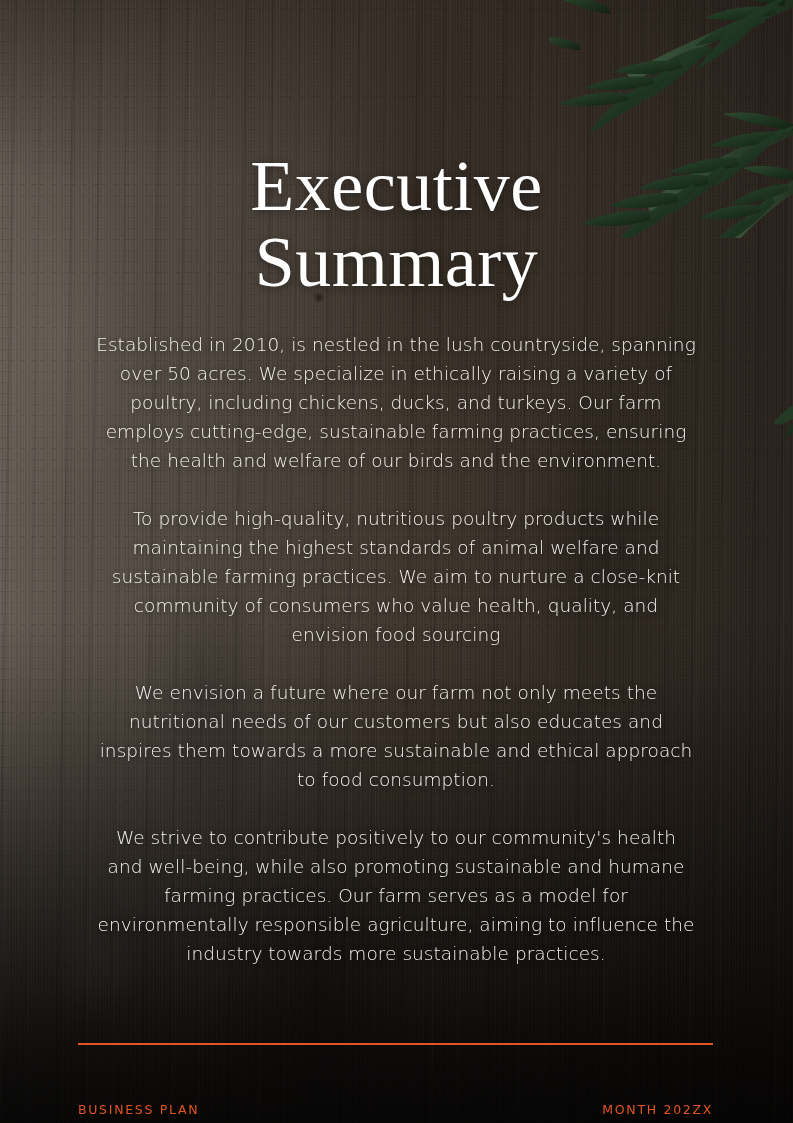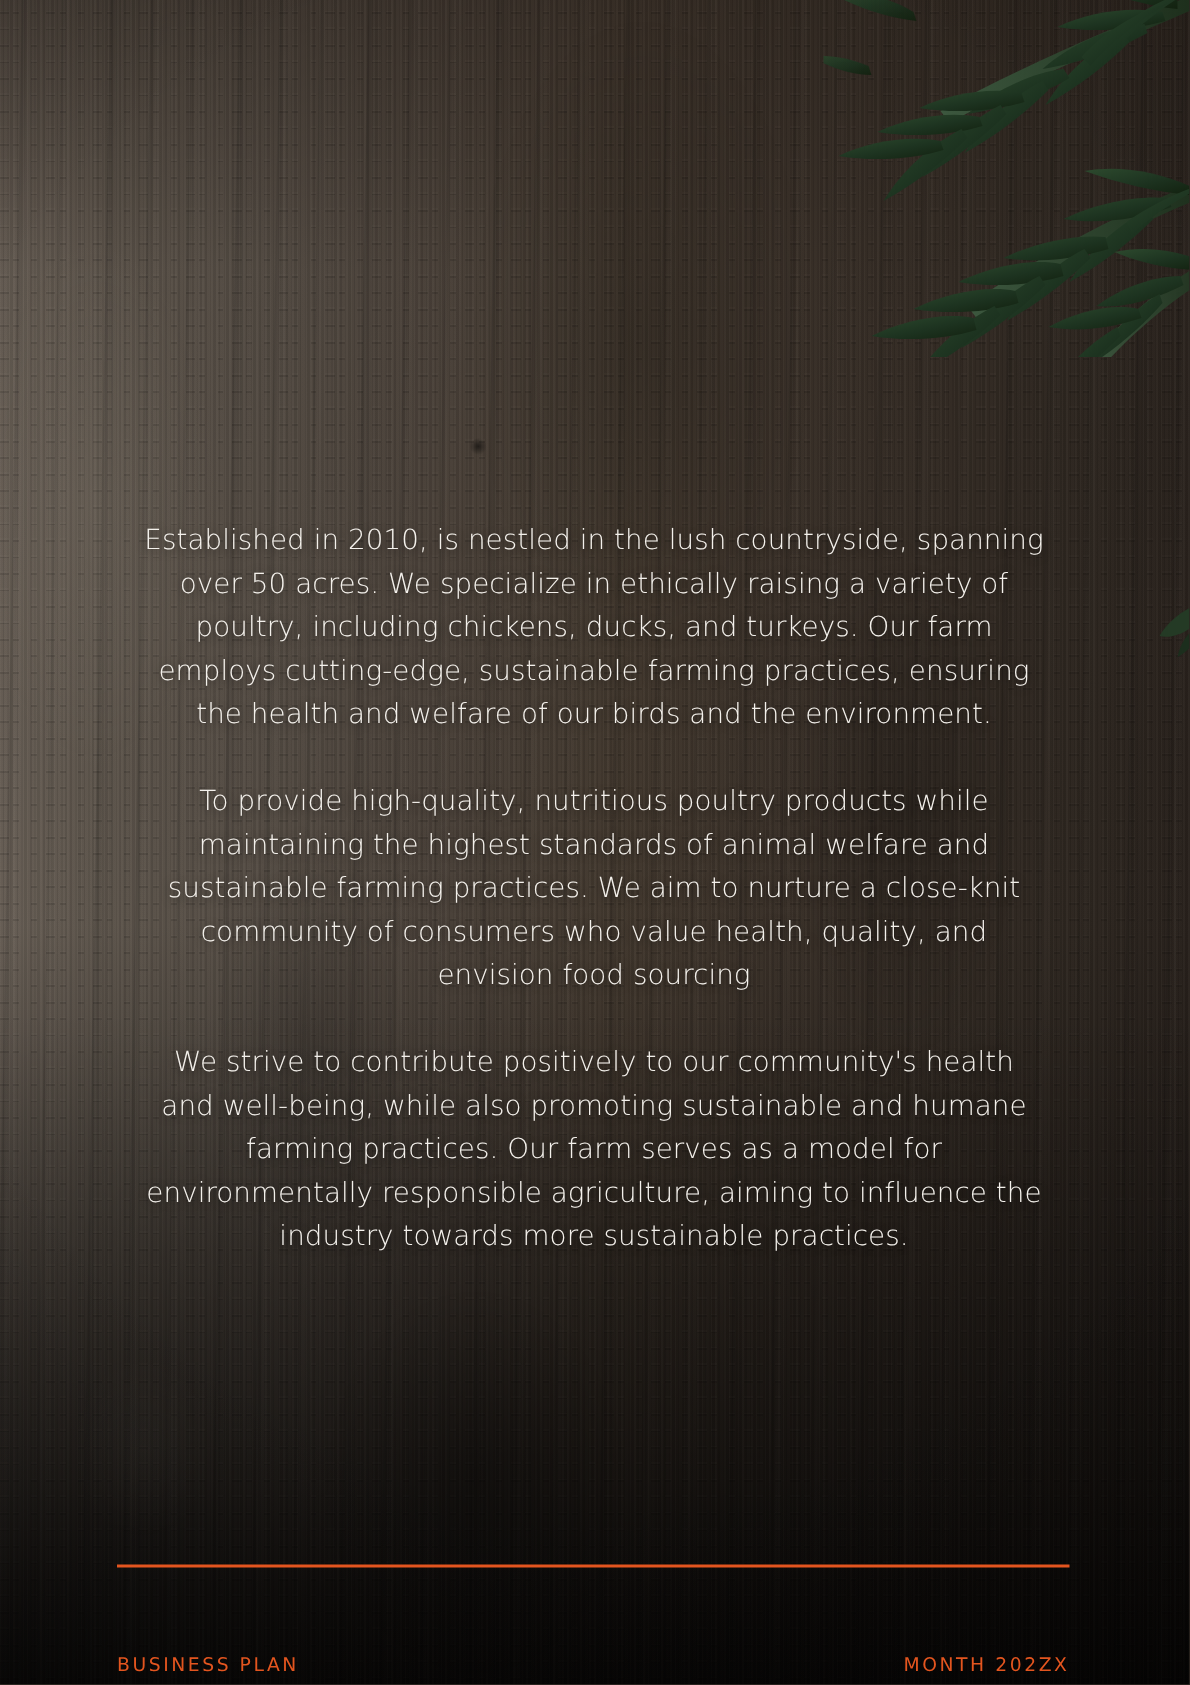--- a/index.html
+++ b/index.html
@@ -196,21 +196,21 @@
     font-size: 72px;
     line-height: 76px;
     color: #ffffff;
     letter-spacing: 0.5px;
     text-shadow: 0 2px 10px rgba(0,0,0,0.45);
   }
   .page-title .tline { display: block; }
 
   .body-block {
     position: absolute;
-    top: 346px;
+    top: 330px;
     left: 96px;
     width: 600px;
     text-align: center;
     color: #f4f1ec;
     font-family: "DejaVu Sans", "Liberation Sans", sans-serif;
     font-size: 18.5px;
     line-height: 29px;
     font-weight: 300;
     letter-spacing: 0.05px;
     text-shadow: 0 1px 6px rgba(0,0,0,0.5);
@@ -330,24 +330,29 @@
     </g>
   </svg>
 
   <svg class="rosemary-edge-leaf" viewBox="0 0 34 38">
     <path d="M34,2 C22,6 12,14 6,24 C14,26 24,22 32,14 Z" fill="#243a25"></path>
     <path d="M34,16 C26,20 20,28 18,38 C26,34 32,26 34,18 Z" fill="#1c2e1d"></path>
   </svg>
 
   <div class="content">
 
+    <h1 class="page-title">
+      <span class="tline">Executive</span>
+      <span class="tline">Summary</span>
+    </h1>
 
     <div class="body-block">
       <p>Established in 2010, is nestled in the lush countryside, spanning over 50 acres. We specialize in ethically raising a variety of poultry, including chickens, ducks, and turkeys. Our farm employs cutting-edge, sustainable farming practices, ensuring the health and welfare of our birds and the environment.</p>
       <p>To provide high-quality, nutritious poultry products while maintaining the highest standards of animal welfare and sustainable farming practices. We aim to nurture a close-knit community of consumers who value health, quality, and envision food sourcing</p>
+      <p>We envision a future where our farm not only meets the nutritional needs of our customers but also educates and inspires them towards a more sustainable and ethical approach to food consumption.</p>
       <p>We strive to contribute positively to our community's health and well-being, while also promoting sustainable and humane farming practices. Our farm serves as a model for environmentally responsible agriculture, aiming to influence the industry towards more sustainable practices.</p>
     </div>
 
   </div>
 
   <div class="footer-rule"></div>
   <div class="footer">
     <span class="footer-text">BUSINESS PLAN</span>
     <span class="footer-text">MONTH 202ZX</span>
   </div>

